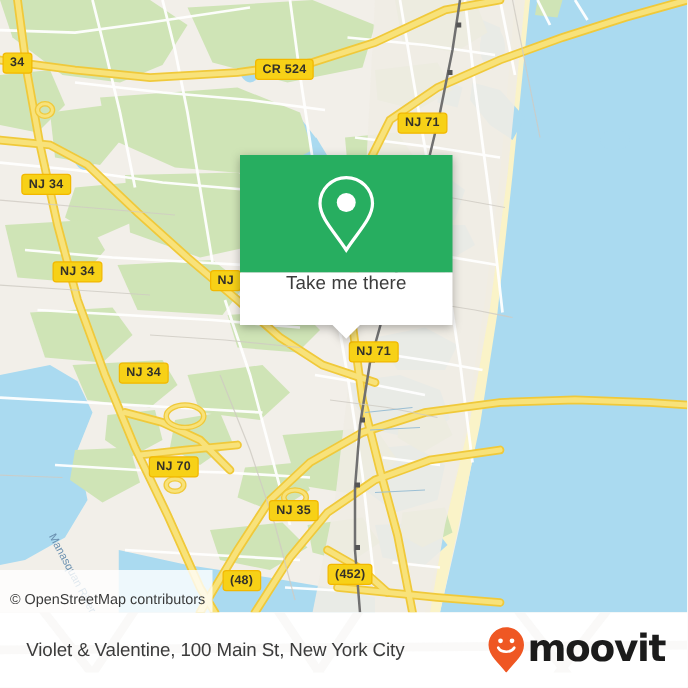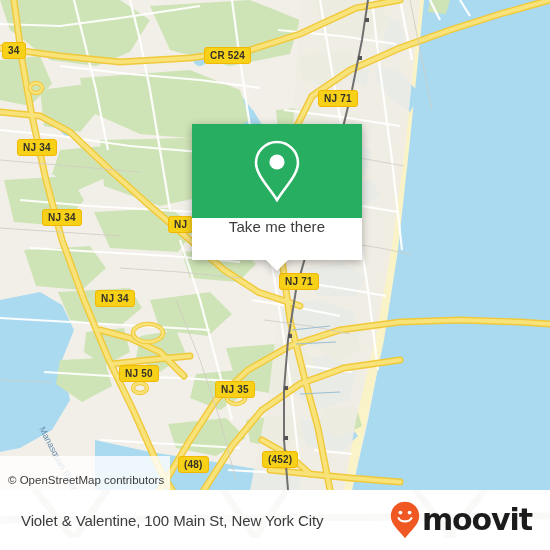--- a/index.html
+++ b/index.html
@@ -342,22 +342,22 @@
     <div class="riverlabel" style="left:46px; top:425px; transform: rotate(62deg);">Manasquan River</div>
 
     <div class="shield" style="left:2px; top:42px;">34</div>
     <div class="shield" style="left:172px; top:47px;margin-left:32px;">CR 524</div>
     <div class="shield" style="left:318px; top:90px;">NJ 71</div>
     <div class="shield" style="left:17px; top:139px;">NJ 34</div>
     <div class="shield" style="left:42px; top:209px;">NJ 34</div>
     <div class="shield" style="left:168px; top:216px;">NJ</div>
     <div class="shield" style="left:95px; top:290px;">NJ 34</div>
     <div class="shield" style="left:279px; top:273px;">NJ 71</div>
-    <div class="shield" style="left:119px; top:365px;">NJ 50</div>
-    <div class="shield" style="left:215px; top:381px;">NJ 35</div>
+    <div class="shield" style="left:119px; top:365px;">NJ 70</div>
+    <div class="shield" style="left:215px; top:400px;">NJ 35</div>
     <div class="shield" style="left:178px; top:456px;">(48)</div>
     <div class="shield" style="left:262px; top:451px;">(452)</div>
 
     <div id="popup-card">
       <div id="popup-green">
         <svg width="54" height="66" viewBox="0 0 54 66">
           <path d="M27 4 C15.5 4 6 13.3 6 24.8 C6 36.5 18 48 27 62 C36 48 48 36.5 48 24.8 C48 13.3 38.5 4 27 4 Z" fill="none" stroke="#ffffff" stroke-width="2.6"></path>
           <circle cx="27" cy="24" r="7.6" fill="#ffffff"></circle>
         </svg>
       </div>

